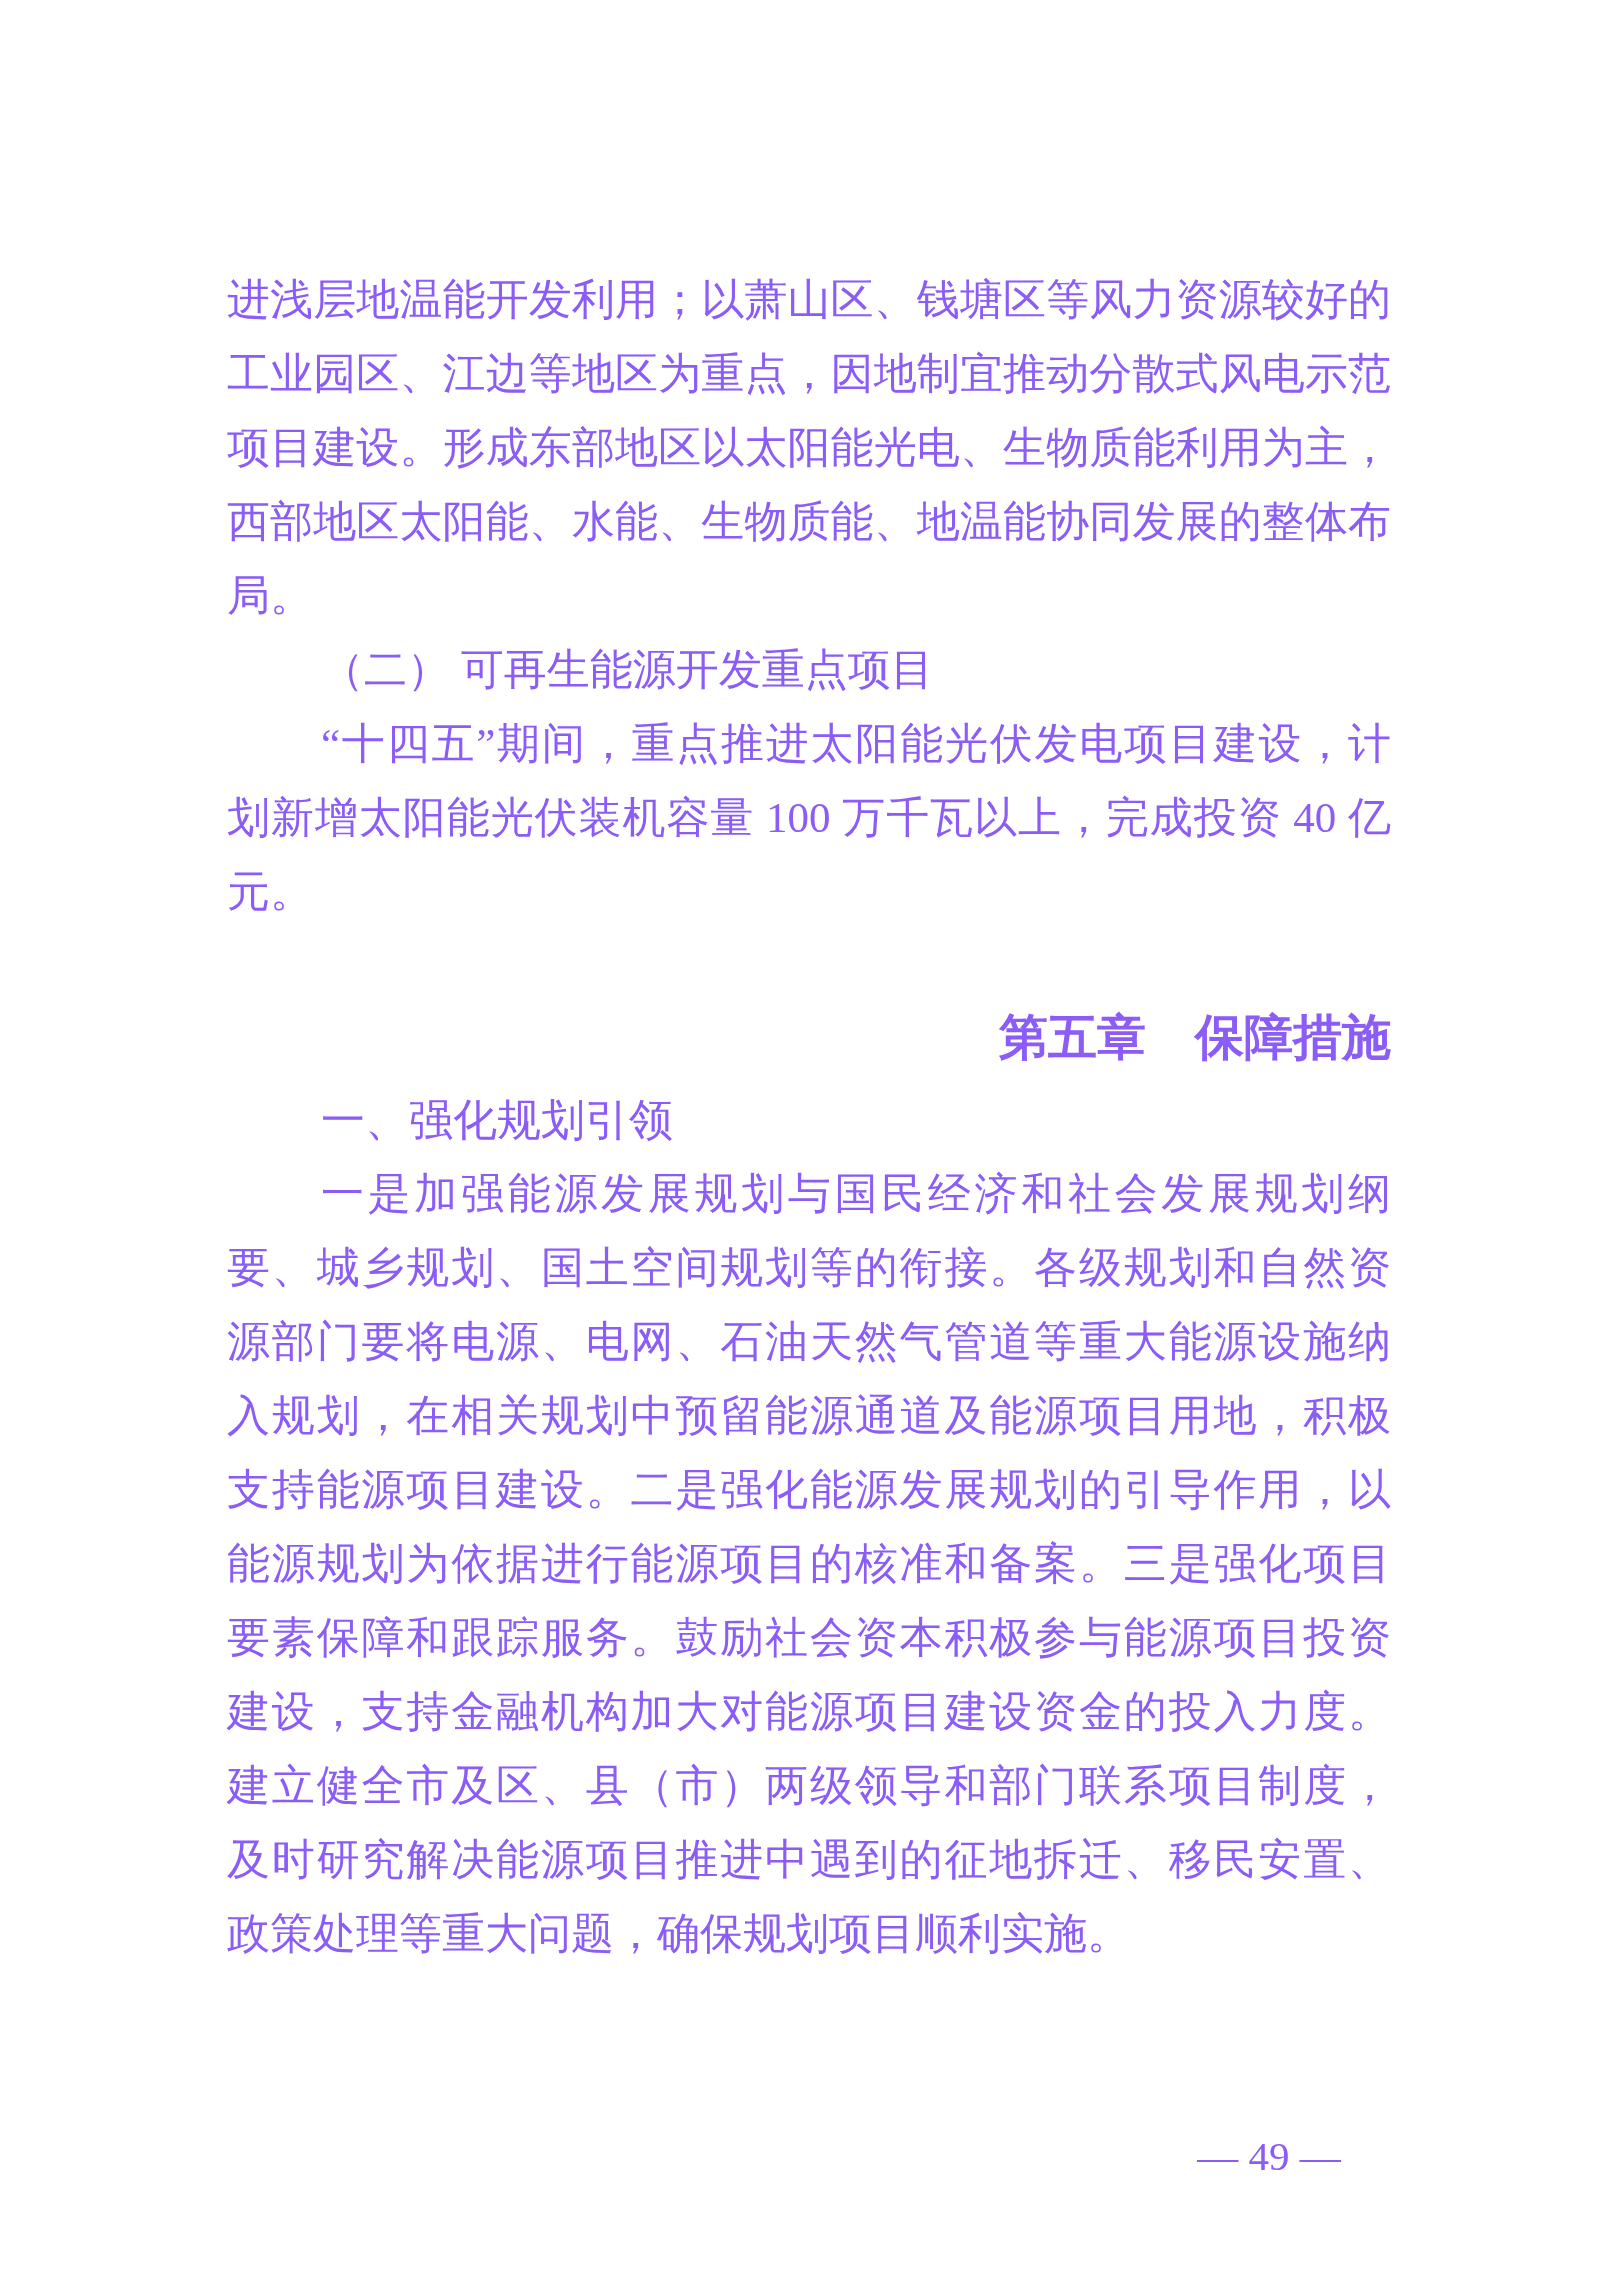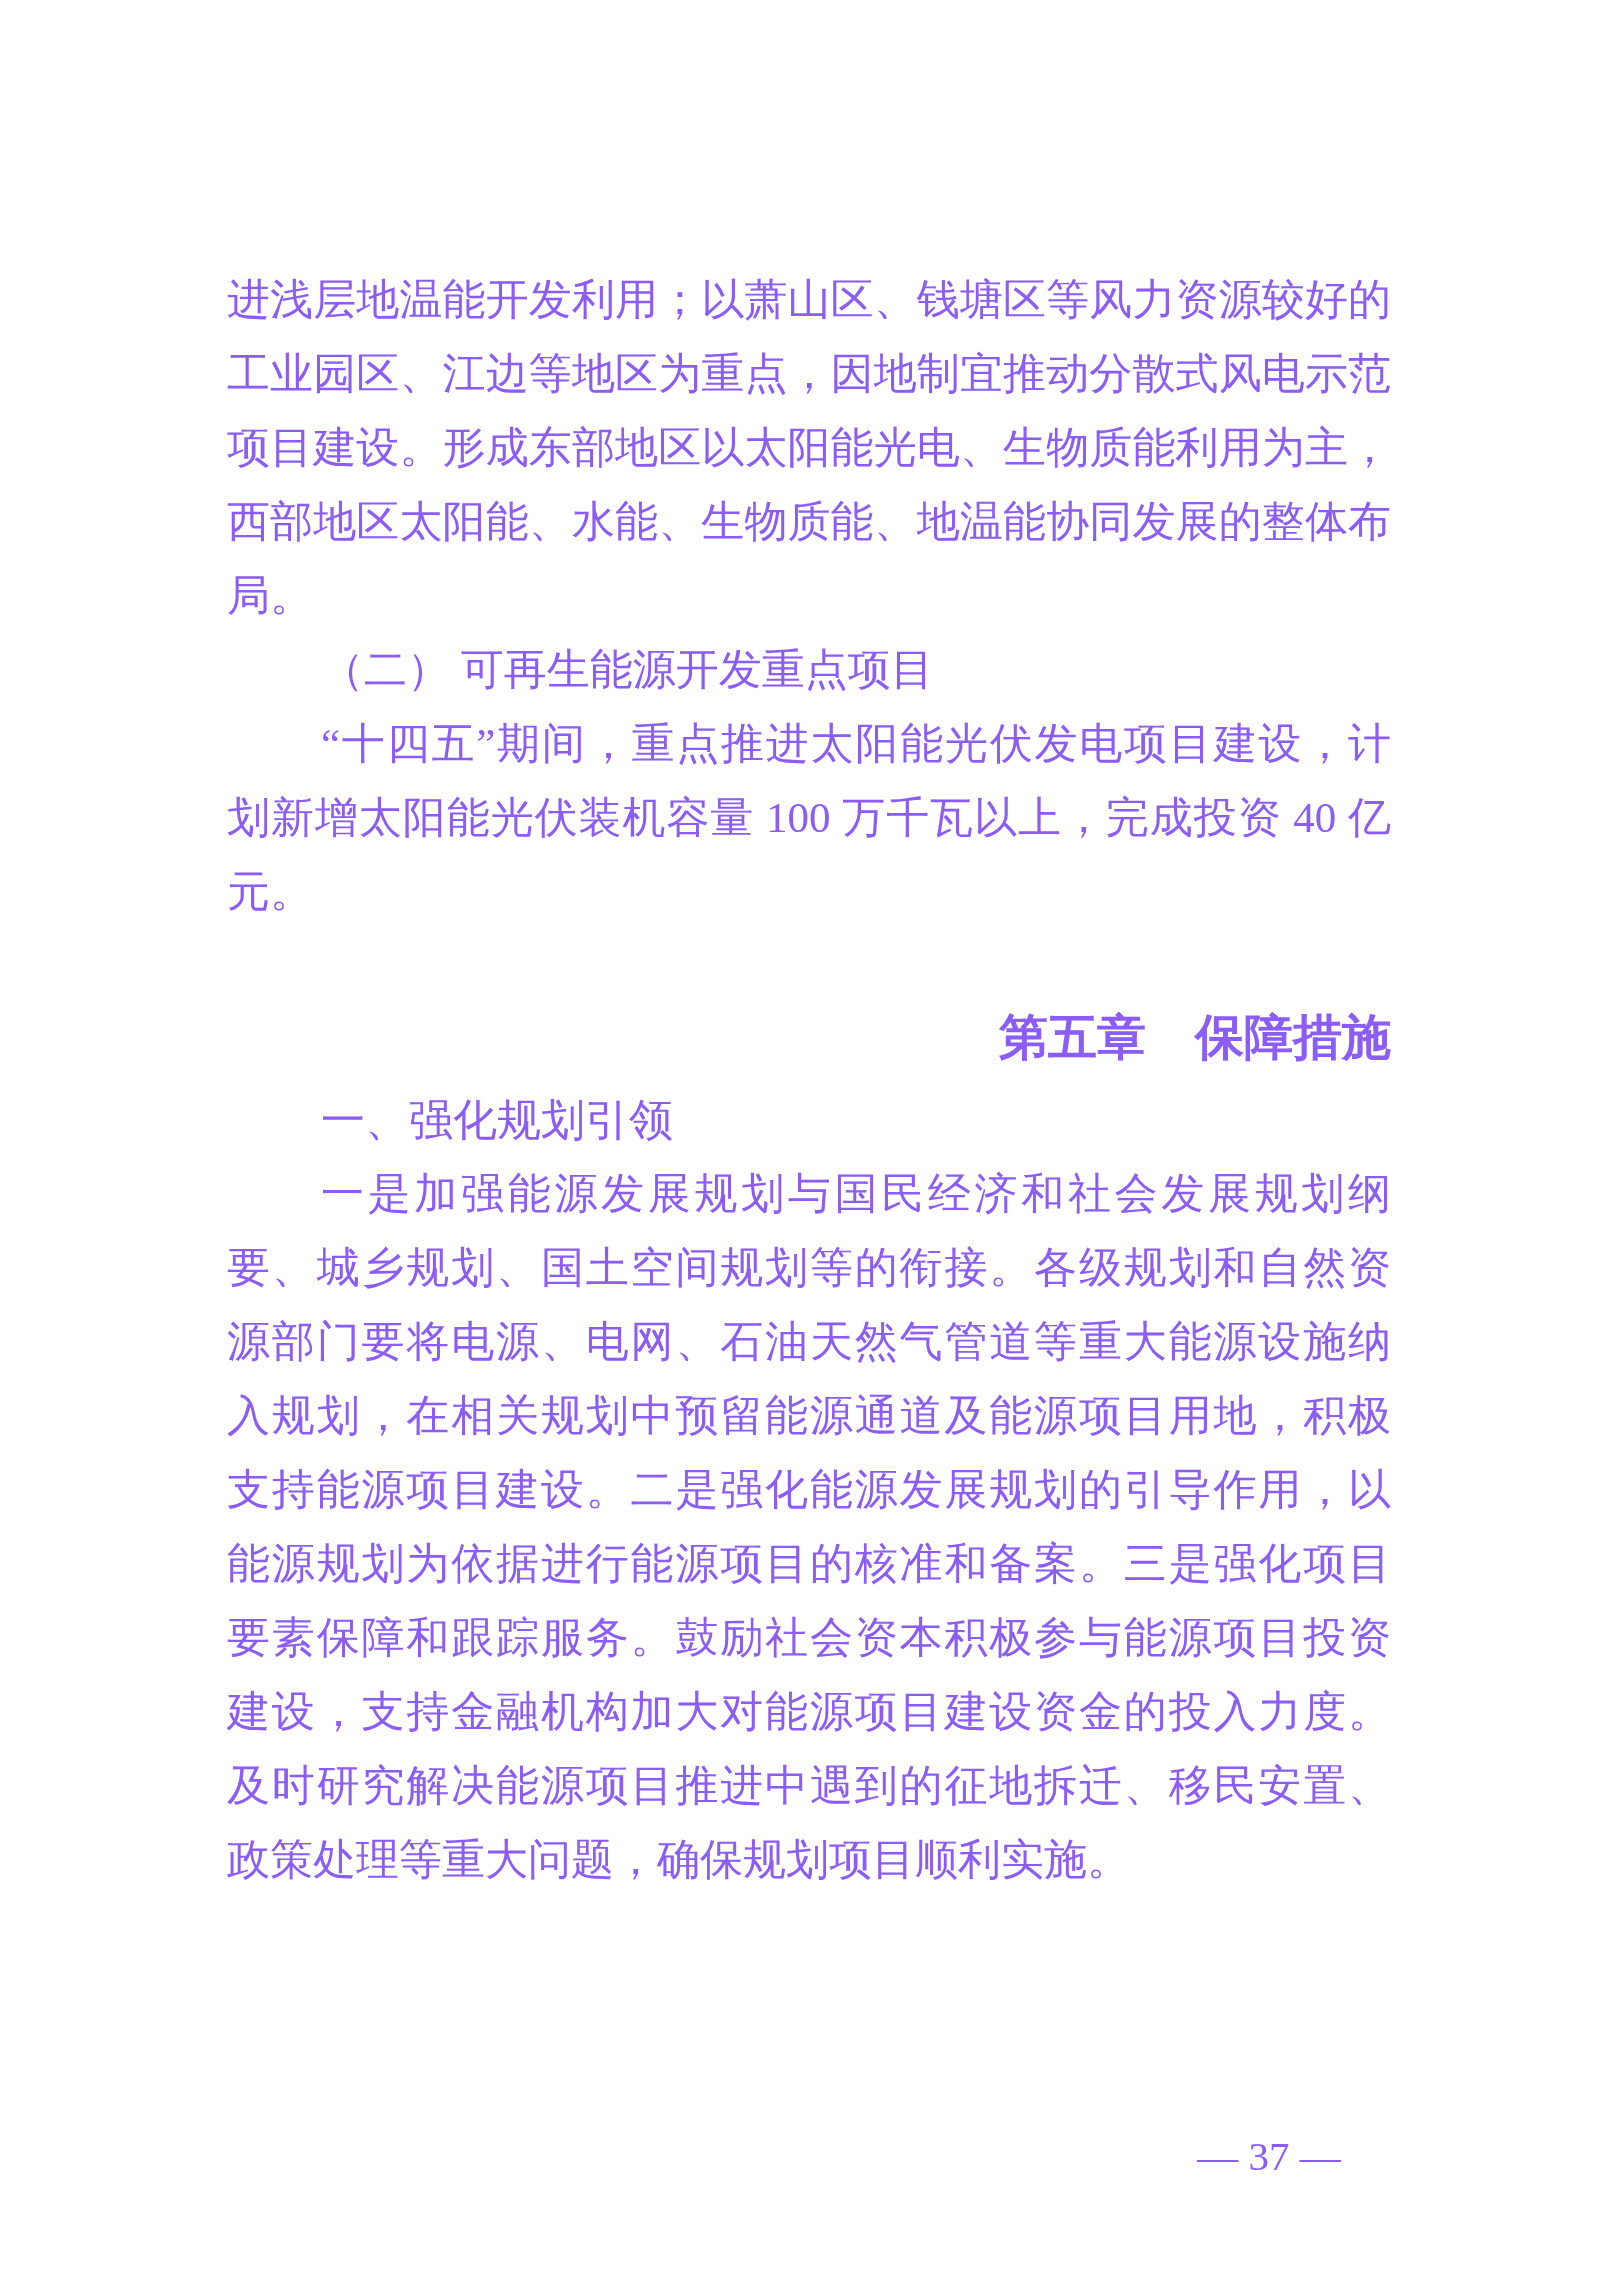--- a/index.html
+++ b/index.html
@@ -87,18 +87,19 @@
       <div class="line chapter">第五章　保障措施</div>
       <div class="line section indent">一、强化规划引领</div>
       <div class="line j indent">一是加强能源发展规划与国民经济和社会发展规划纲</div>
       <div class="line j">要、城乡规划、国土空间规划等的衔接。各级规划和自然资</div>
       <div class="line j">源部门要将电源、电网、石油天然气管道等重大能源设施纳</div>
       <div class="line j">入规划，在相关规划中预留能源通道及能源项目用地，积极</div>
       <div class="line j">支持能源项目建设。二是强化能源发展规划的引导作用，以</div>
       <div class="line j">能源规划为依据进行能源项目的核准和备案。三是强化项目</div>
       <div class="line j">要素保障和跟踪服务。鼓励社会资本积极参与能源项目投资</div>
       <div class="line j">建设，支持金融机构加大对能源项目建设资金的投入力度。</div>
+      <div class="line j">建立健全市及区、县（市）两级领导和部门联系项目制度，</div>
       <div class="line j">及时研究解决能源项目推进中遇到的征地拆迁、移民安置、</div>
       <div class="line">政策处理等重大问题，确保规划项目顺利实施。</div>
     </div>
-  <div class="page-number">— 37 —</div>
+  <div class="page-number">— 49 —</div>
 </div>
 
 
 </body></html>

